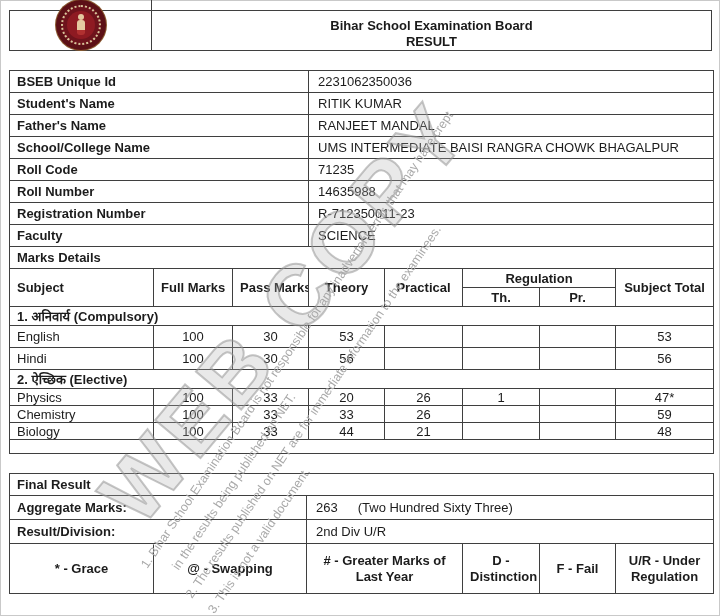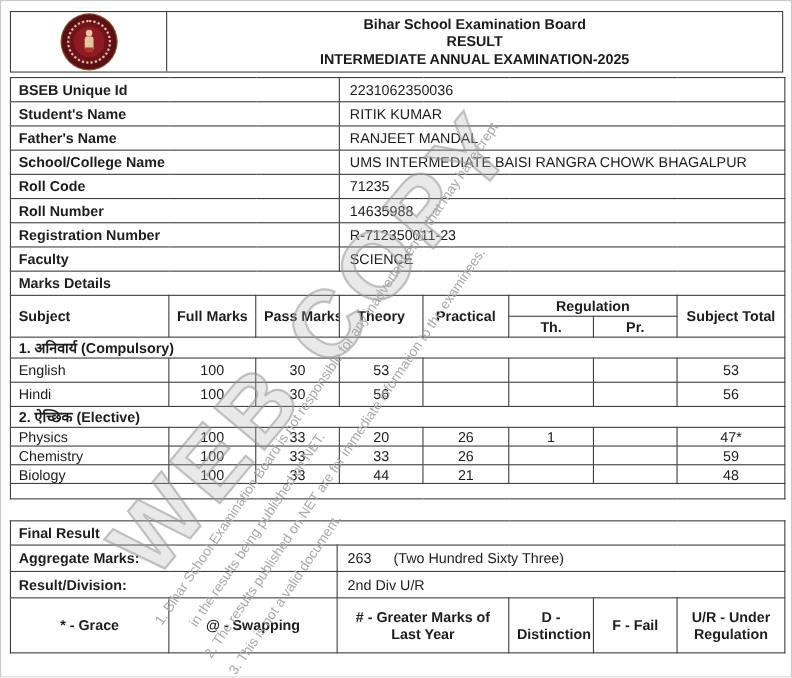--- a/index.html
+++ b/index.html
@@ -1,22 +1,22 @@
 <!DOCTYPE html>
 <html><head>
 <meta charset="utf-8">
 <style>
   * { margin:0; padding:0; box-sizing:border-box; }
   html,body { width:720px; height:616px; background:#fff; }
   body { font-family:"Liberation Sans","DejaVu Sans",sans-serif; position:relative; overflow:hidden; }
   .page { position:absolute; inset:0; border:1px solid #c9c9c9; background:#fff; }
 
   
-  .header-box { position:absolute; left:8px; top:9px; width:703px; height:56px;
-    border:1px solid #3f3f3f; display:flex; background:#fff; }
+  .header-box { position:absolute; left:8px; top:9px; width:703px; height:41px;
+    border:1px solid #3f3f3f; display:flex; background:#fff;align-items:flex-end; }
   .logo-cell { width:142px; border-right:1px solid #3f3f3f; display:flex;
     align-items:center; justify-content:center; }
   .title-cell { flex:1; display:flex; flex-direction:column; justify-content:center;
     text-align:center; font-weight:bold; font-size:13px; line-height:16px; color:#1a1a1a; }
 
   
   .seal { width:50px; height:50px; border-radius:50%; background:#5c1016;
     display:flex; align-items:center; justify-content:center;
     box-shadow:0 0 0 1px #8a5a30; }
   .seal-ring { width:40px; height:40px; border-radius:50%; background:#6e131c;
@@ -76,21 +76,20 @@
           <div class="seal-core">
             <div class="seal-head"></div>
             <div class="seal-body"></div>
           </div>
         </div>
       </div>
     </div>
     <div class="title-cell">
       <div>Bihar School Examination Board</div>
       <div>RESULT</div>
-      <div>INTERMEDIATE ANNUAL EXAMINATION-2025</div>
     </div>
   </div>
 
   <table id="table1">
     <colgroup>
       <col style="width:144px">
         <col style="width:79px">
         <col style="width:76px">
       <col style="width:76px">
         <col style="width:78px">

